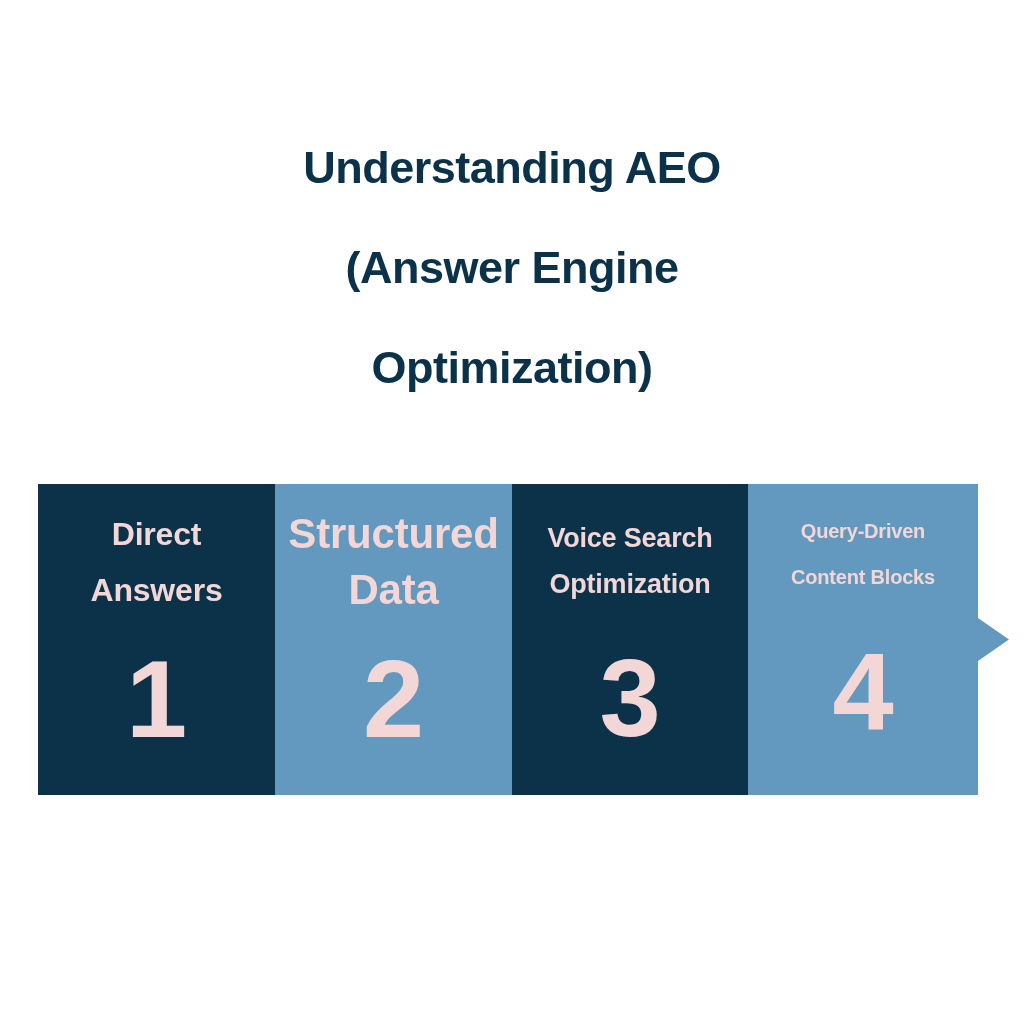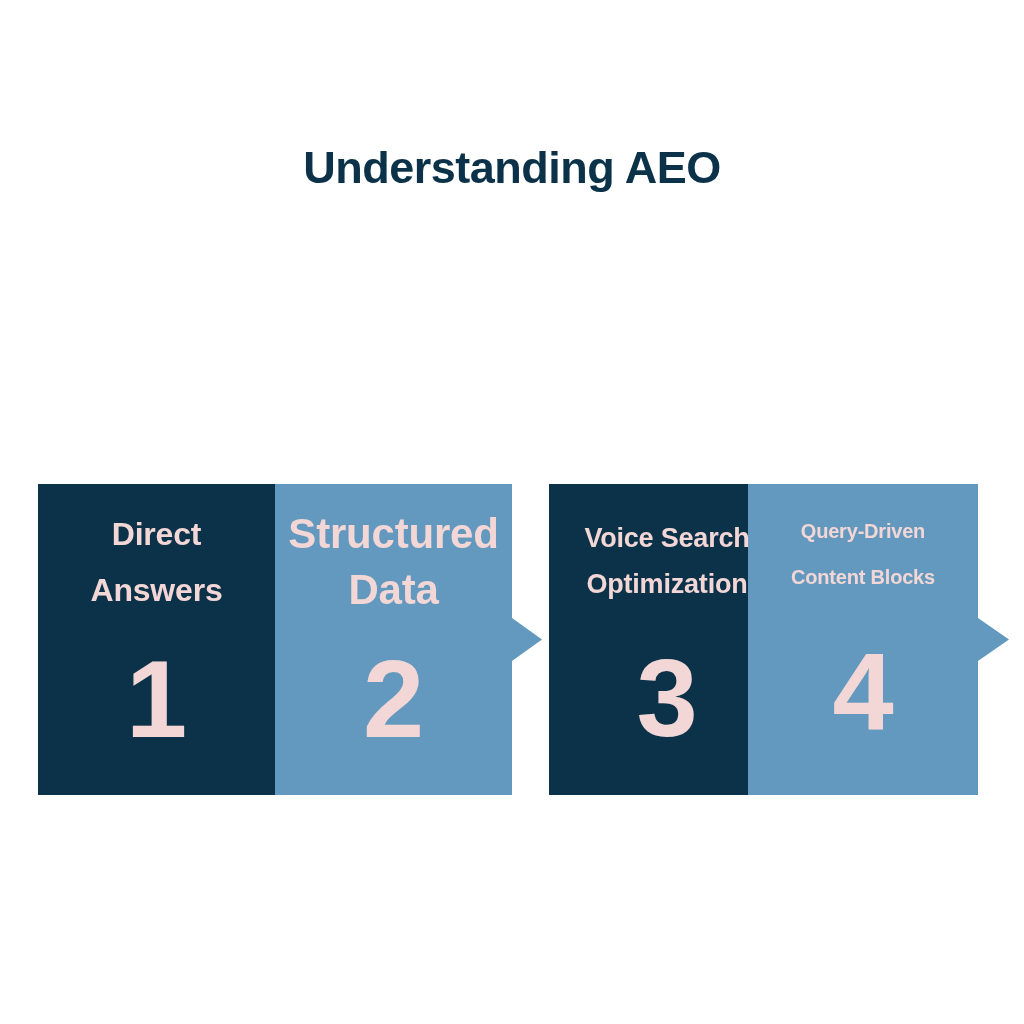--- a/index.html
+++ b/index.html
@@ -106,20 +106,22 @@
   .step-3 .step-number { font-size: 110px; margin-top: 36px; }
   .step-4 .step-number { font-size: 110px; margin-top: 36px; }
 </style>
 </head>
 <body>
 
 <div id="infographic">
 
   <div class="title-block">
     <span class="title-line">Understanding AEO</span>
+    <span class="title-line">(Answer Engine</span>
+    <span class="title-line">Optimization)</span>
   </div>
 
   <div class="steps-strip">
 
     <div class="step step-1" style="left:38px; width:267px;">
       <svg class="shape" viewBox="0 0 267 311" preserveAspectRatio="none">
         <path d="M0,0 L237,0 L237,134 L267,155.5 L237,177 L237,311 L0,311 Z" fill="#0b3249"></path>
       </svg>
       <div class="step-content" style="padding-right:30px;">
         <span class="step-label">Direct
@@ -132,21 +134,21 @@
       <svg class="shape" viewBox="0 0 267 311" preserveAspectRatio="none">
         <path d="M0,0 L237,0 L237,134 L267,155.5 L237,177 L237,311 L0,311 Z" fill="#6399be"></path>
       </svg>
       <div class="step-content" style="padding-right:30px;">
         <span class="step-label">Structured
 Data</span>
         <span class="step-number">2</span>
       </div>
     </div>
 
-    <div class="step step-3" style="left:512px; width:266px;margin-left:37px;">
+    <div class="step step-3" style="left:512px; width:266px;">
       <svg class="shape" viewBox="0 0 266 311" preserveAspectRatio="none">
         <path d="M0,0 L236,0 L236,134 L266,155.5 L236,177 L236,311 L0,311 Z" fill="#0b3249"></path>
       </svg>
       <div class="step-content" style="padding-right:30px;">
         <span class="step-label">Voice Search
 Optimization</span>
         <span class="step-number">3</span>
       </div>
     </div>
 

